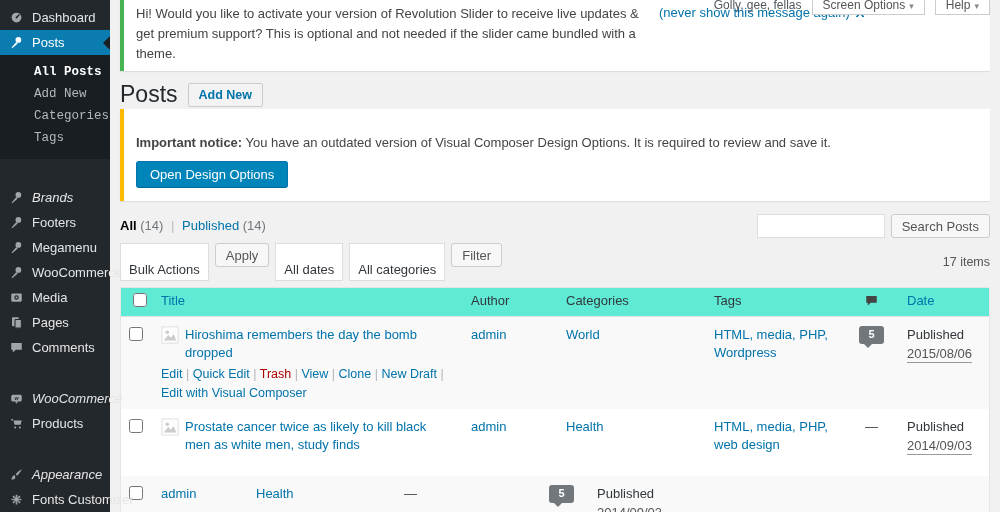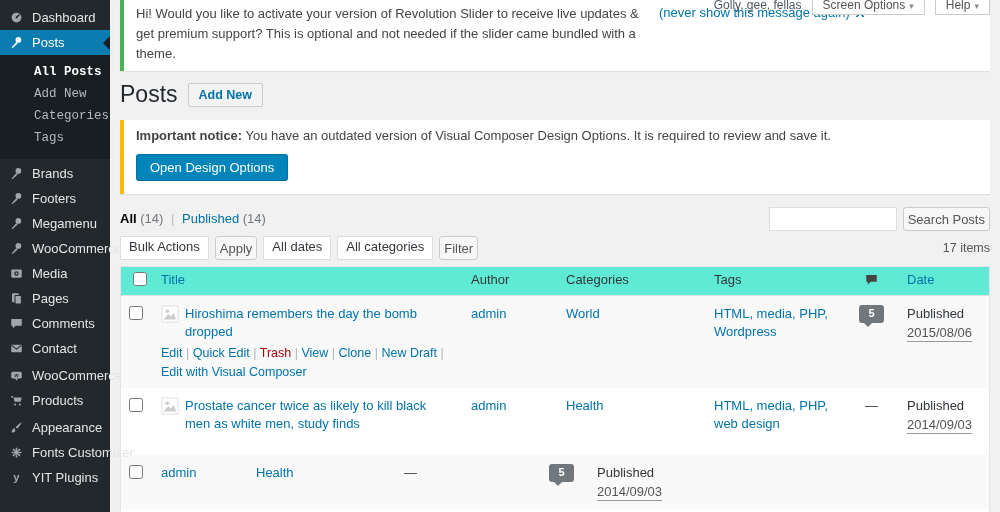--- a/index.html
+++ b/index.html
@@ -13,55 +13,55 @@
   .mi .lbl { color:#e5e5e5; font-size:13px; white-space:nowrap; }
   .mi .ico { width:15px; height:15px; flex:0 0 15px; display:flex; align-items:center; justify-content:center; }
   .mi .ico svg { width:15px; height:15px; fill:#a0a5aa; }
   .mi.active { background:#0a7cb0; }
   .mi.active .lbl { color:#fff; }
   .mi.active .ico svg { fill:#fff; }
   .mi.active::after { content:""; position:absolute; right:0; top:50%; margin-top:-7px; border:7px solid transparent; border-right-color:#191e23; }
   .submenu { background:#191e23; padding:6px 0 10px; }
   .smi { padding:4px 8px 4px 34px; font-size:12.5px; color:#b4b9be; cursor:pointer; white-space:nowrap;font-family:Liberation Mono, monospace; }
   .smi.current { color:#fff; font-weight:bold; }
-  .gap { margin-top:2px; }
+  .gap { margin-top:26px;font-style:italic; }
 
   
   .main { margin-left:110px; padding:0 10px; position:relative; }
 
   .top-right { position:absolute; top:-2px; right:10px; display:flex; align-items:flex-start; gap:10px; z-index:20; }
   .greeting { font-size:12px; color:#50575e; margin-top:0; padding-top:0; }
   .meta-btn { background:#fff; border:1px solid #ccc; border-top:none; color:#555; font-size:12px; padding:0 10px 3px; height:17px; cursor:pointer; white-space:nowrap; }
   .meta-btn .arr { font-size:9px; color:#888; margin-left:4px; }
 
   .notice-slider { margin-top:0; background:#fff; border-left:4px solid #46b450; box-shadow:0 1px 1px rgba(0,0,0,.08); padding:4px 12px 7px; display:flex; align-items:flex-start; }
   .notice-slider .msg { width:515px; line-height:1.55; color:#444; }
   .notice-slider .dismiss { color:#0073aa; white-space:nowrap; margin-left:8px; margin-top:1px; cursor:pointer; }
   .notice-slider .x { color:#0073aa; font-weight:bold; margin-left:6px; margin-top:1px; cursor:pointer; }
 
   .page-head { margin-top:10px; display:flex; align-items:center; gap:10px; }
   .page-head h1 { font-size:23px; font-weight:400; color:#23282d; line-height:1.2; }
   .add-new { background:#f3f3f3; border:1px solid #ccc; border-radius:2px; color:#0073aa; font-size:12.5px; font-weight:bold; padding:4px 10px; cursor:pointer; }
 
-  .notice-vc { margin-top:11px; background:#fff; border-left:4px solid #ffb900; box-shadow:0 1px 1px rgba(0,0,0,.08); padding:8px 12px 13px; color:#444; }
+  .notice-vc { background:#fff; border-left:4px solid #ffb900; box-shadow:0 1px 1px rgba(0,0,0,.08); padding:26px 12px 13px; color:#444; }
   .btn-primary { margin-top:11px; display:inline-block; background:#0085ba; border:1px solid #0073aa; border-bottom-color:#006799; border-radius:3px; color:#fff; font-size:13px; padding:5px 13px; cursor:pointer; }
 
   .views-row { margin-top:13px; display:flex; justify-content:space-between; align-items:flex-start; }
   .views { padding-top:4px; }
   .views .all { color:#000; font-weight:bold; }
   .views .cnt { color:#72777c; }
   .views .sep { color:#b5bcc2; margin:0 4px; }
   .views .pub { color:#0073aa; cursor:pointer; }
   .search-box { display:flex; gap:6px; }
   .search-input { width:128px; height:24px; border:1px solid #ddd; background:#fff; padding:0 6px; font-size:13px; }
-  .btn { background:#f7f7f7; border:1px solid #ccc; border-radius:3px; color:#555; font-size:13px; height:24px; padding:0 4px; cursor:pointer; }
+  .btn { background:#f7f7f7; border:1px solid #ccc; border-radius:3px; color:#555; font-size:13px; height:24px; padding:0 10px; cursor:pointer; }
 
   .toolbar-row { margin-top:5px; display:flex; justify-content:space-between; align-items:center; }
   .controls { display:flex; gap:6px; }
-  .select { background:#fff; border:1px solid #ddd; color:#32373c; font-size:13px; height:24px; padding:2px 8px; cursor:pointer; }
+  .select { background:#fff; border:1px solid #ddd; color:#32373c; font-size:13px; height:24px; padding:18px 8px; cursor:pointer; }
   .items-count { font-size:12.5px; color:#555; }
 
   
   .table { margin-top:6px; background:#fff; border:1px solid #e5e5e5; box-shadow:0 1px 1px rgba(0,0,0,.04); }
   .thead { display:flex; border-bottom:1px solid #e1e1e1; background:#5eead4; }
   .hcell { padding:5px 8px 5px; font-size:13px; color:#32373c; }
   .hcell.sortable { color:#0073aa; cursor:pointer; }
   .c-cb { width:32px; padding-left:12px; }
   .c-title { flex:1; }
   .c-author { width:95px; }
@@ -177,29 +177,20 @@
     <span class="lbl">Pages</span>
   </div>
   <div class="mi">
     <span class="ico">
         <svg viewBox="0 0 20 20">
           <path d="M3 4h14v9H9l-4 3.5V13H3z"></path>
         </svg>
       </span>
     <span class="lbl">Comments</span>
   </div>
-  <div class="mi">
-    <span class="ico">
-        <svg viewBox="0 0 20 20">
-          <rect x="3" y="5" width="14" height="10" rx="1"></rect>
-          <path d="m3.5 5.8 6.5 5 6.5-5" fill="none" stroke="#23282d" stroke-width="1.4"></path>
-        </svg>
-      </span>
-    <span class="lbl">Contact</span>
-  </div>
 
   <div class="mi gap">
     <span class="ico">
         <svg viewBox="0 0 20 20">
           <rect x="3" y="5" width="14" height="9" rx="2"></rect>
           <path d="M8 14h4l-2 3z"></path>
           <text x="10" y="12" font-size="7" text-anchor="middle" fill="#23282d" font-weight="bold">w</text>
         </svg>
       </span>
     <span class="lbl">WooCommerce</span>

